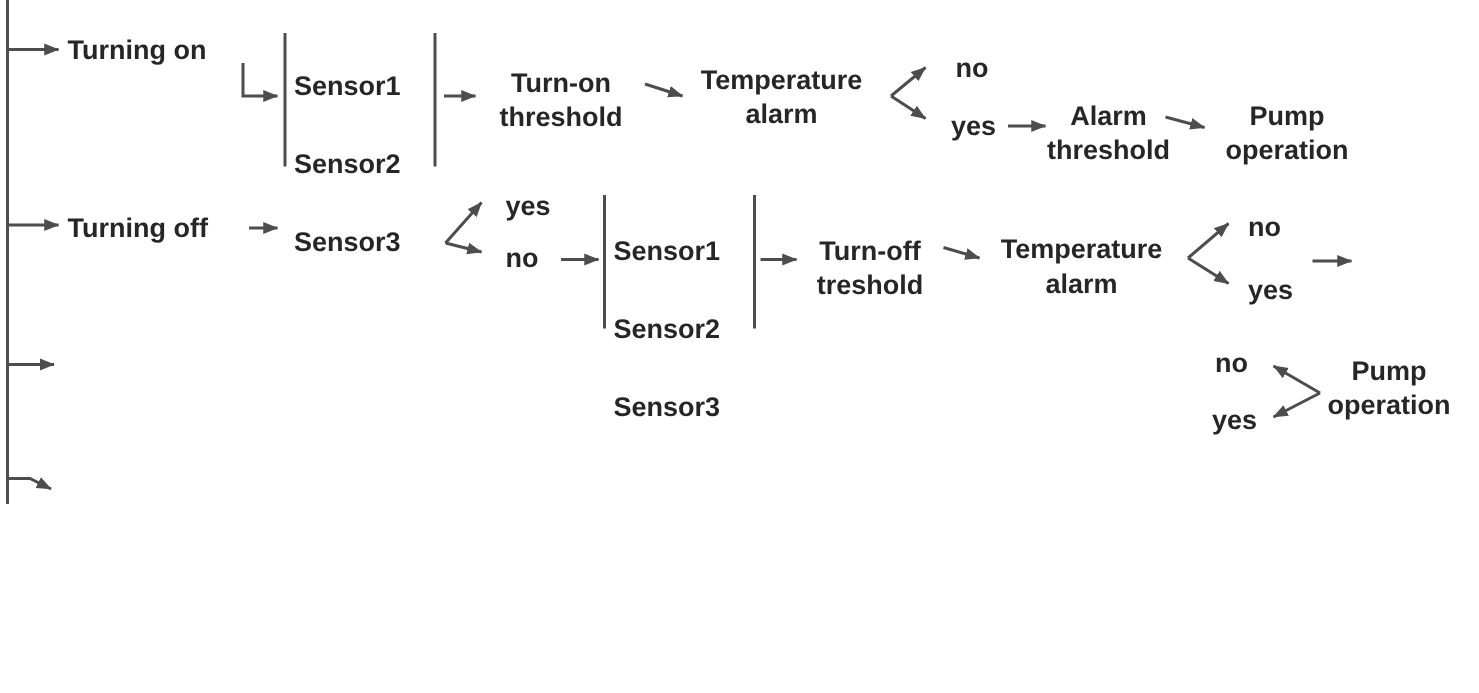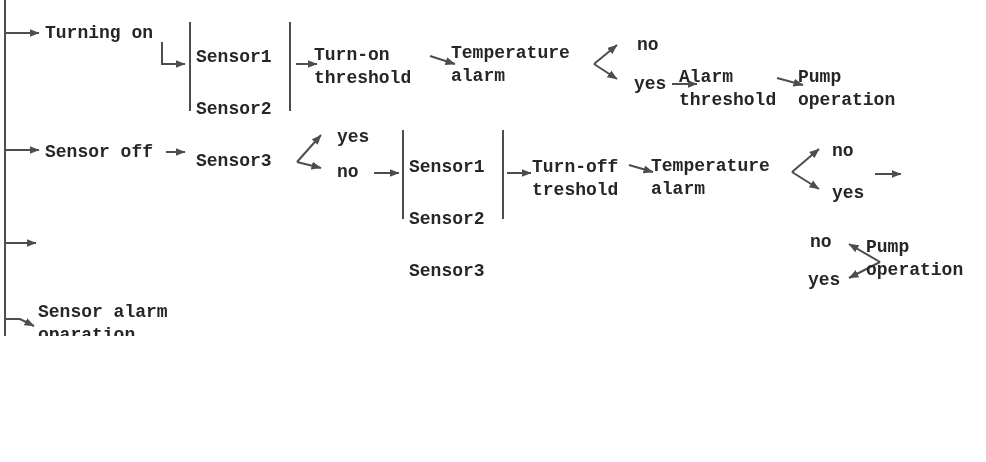--- a/index.html
+++ b/index.html
@@ -6,33 +6,33 @@
     --bg:#ffffff;
     --text:#262626;
     --line:#4d4d4d;
   }
   html,body{margin:0;padding:0;background:var(--bg);}
   #stage{
     position:relative;
     width:986px;height:336px;
     background:var(--bg);
     overflow:hidden;
-    font-family:Liberation Mono, monospace;
+    font-family:Liberation Sans, sans-serif;
   }
   svg.wires{position:absolute;left:0;top:0;z-index:0;}
   .wire path{stroke:var(--line);stroke-width:2;fill:none;}
   #ah path{fill:var(--line);stroke:none;}
   .lbl{
     position:absolute;z-index:1;
     font-weight:bold;font-size:18px;line-height:22px;
     color:var(--text);
     white-space:pre-line;
   }
   .two{line-height:23px;}
-  .c{}
+  .c{text-align:center;}
   .sensors span{display:block;line-height:30px;}
 </style>
 </head>
 <body>
 
 <div id="stage">
 
   <svg class="wires" width="986" height="462" viewBox="0 0 986 462">
     <defs>
       <marker id="ah" markerUnits="userSpaceOnUse" markerWidth="11" markerHeight="10" refX="9.5" refY="4.5" orient="auto">
@@ -69,23 +69,21 @@
       <path d="M792,172 L819,149" marker-end="url(#ah)"></path>
       <path d="M792,172 L819,189" marker-end="url(#ah)"></path>
       <path d="M875,174 H901" marker-end="url(#ah)"></path>
 
       <path d="M880,262 L849,244" marker-end="url(#ah)"></path>
       <path d="M880,262 L849,278" marker-end="url(#ah)"></path>
     </g>
   </svg>
 
   <div class="lbl" style="left:45px;top:22px">Turning on</div>
-  <div class="lbl" style="left:45px;top:141px">Sensor off</div>
-  <div class="lbl two c" style="left:38px;top:301px;width:140px">Sensor alarm
-oparation</div>
+  <div class="lbl" style="left:45px;top:141px">Turning off</div>
 
   <div class="lbl sensors" style="left:196px;top:20px">
     <span>Sensor1</span>
     <span>Sensor2</span>
     <span>Sensor3</span>
   </div>
   <div class="lbl two c" style="left:314px;top:44px;width:120px">Turn-on
 threshold</div>
   <div class="lbl two c" style="left:451px;top:42px;width:140px">Temperature
 alarm</div>

